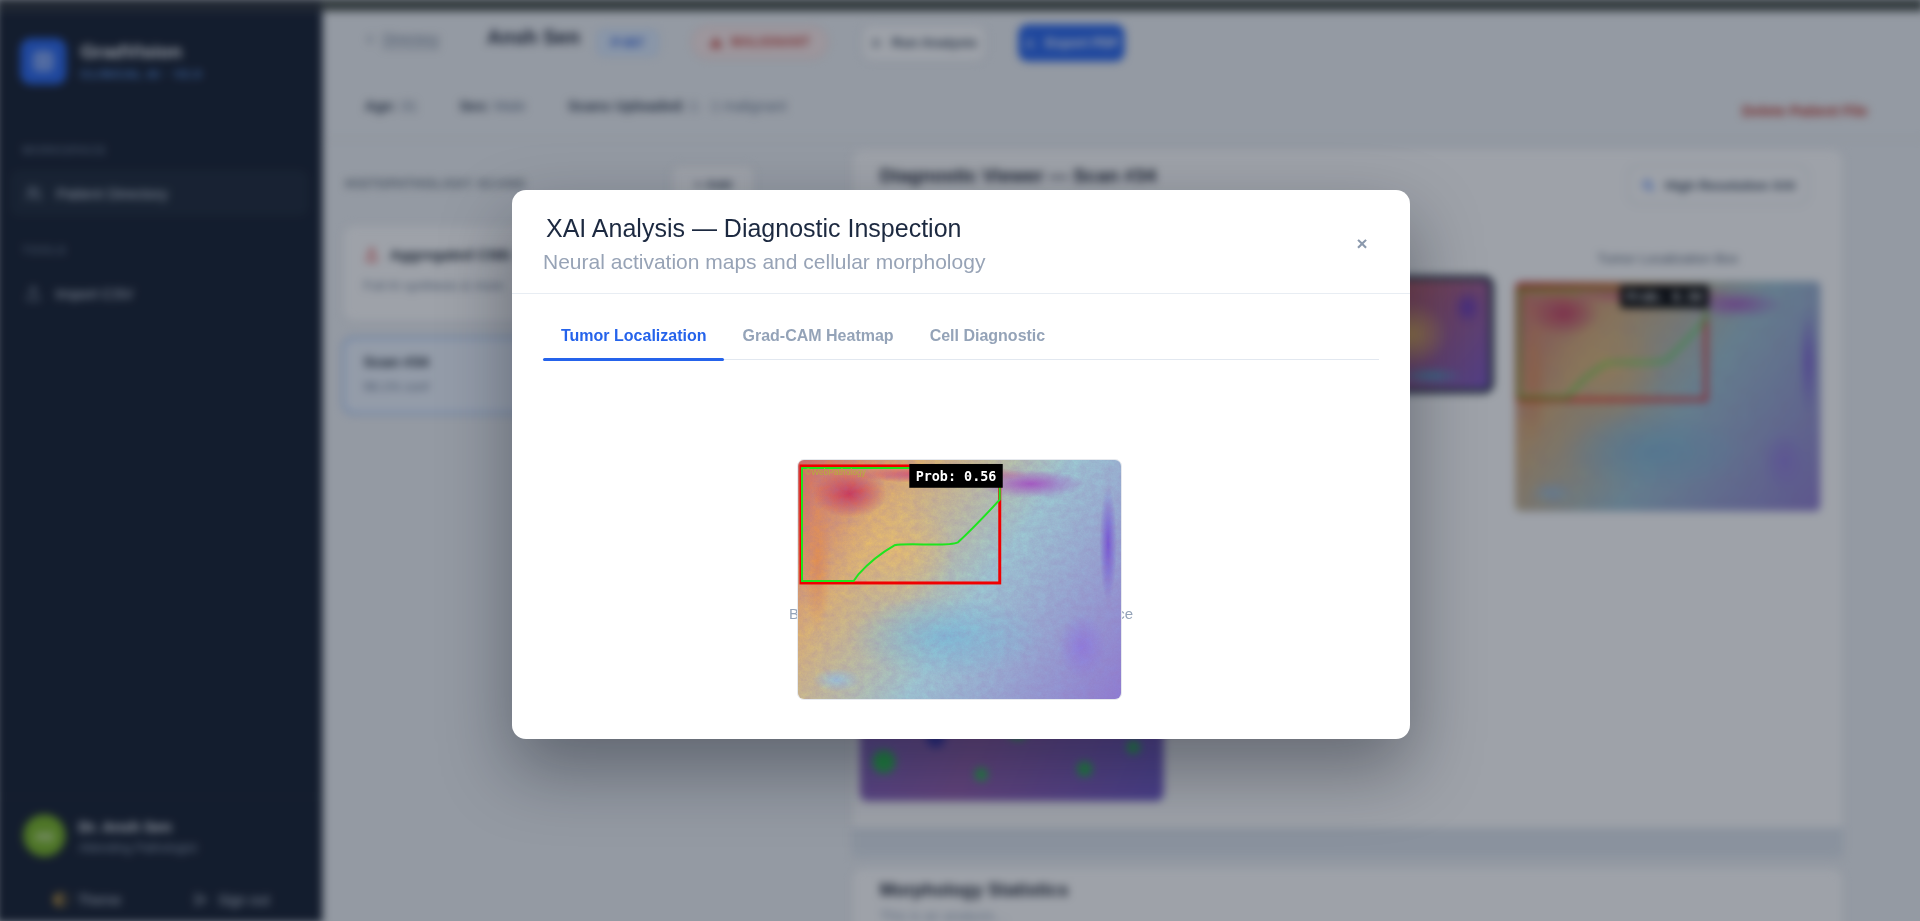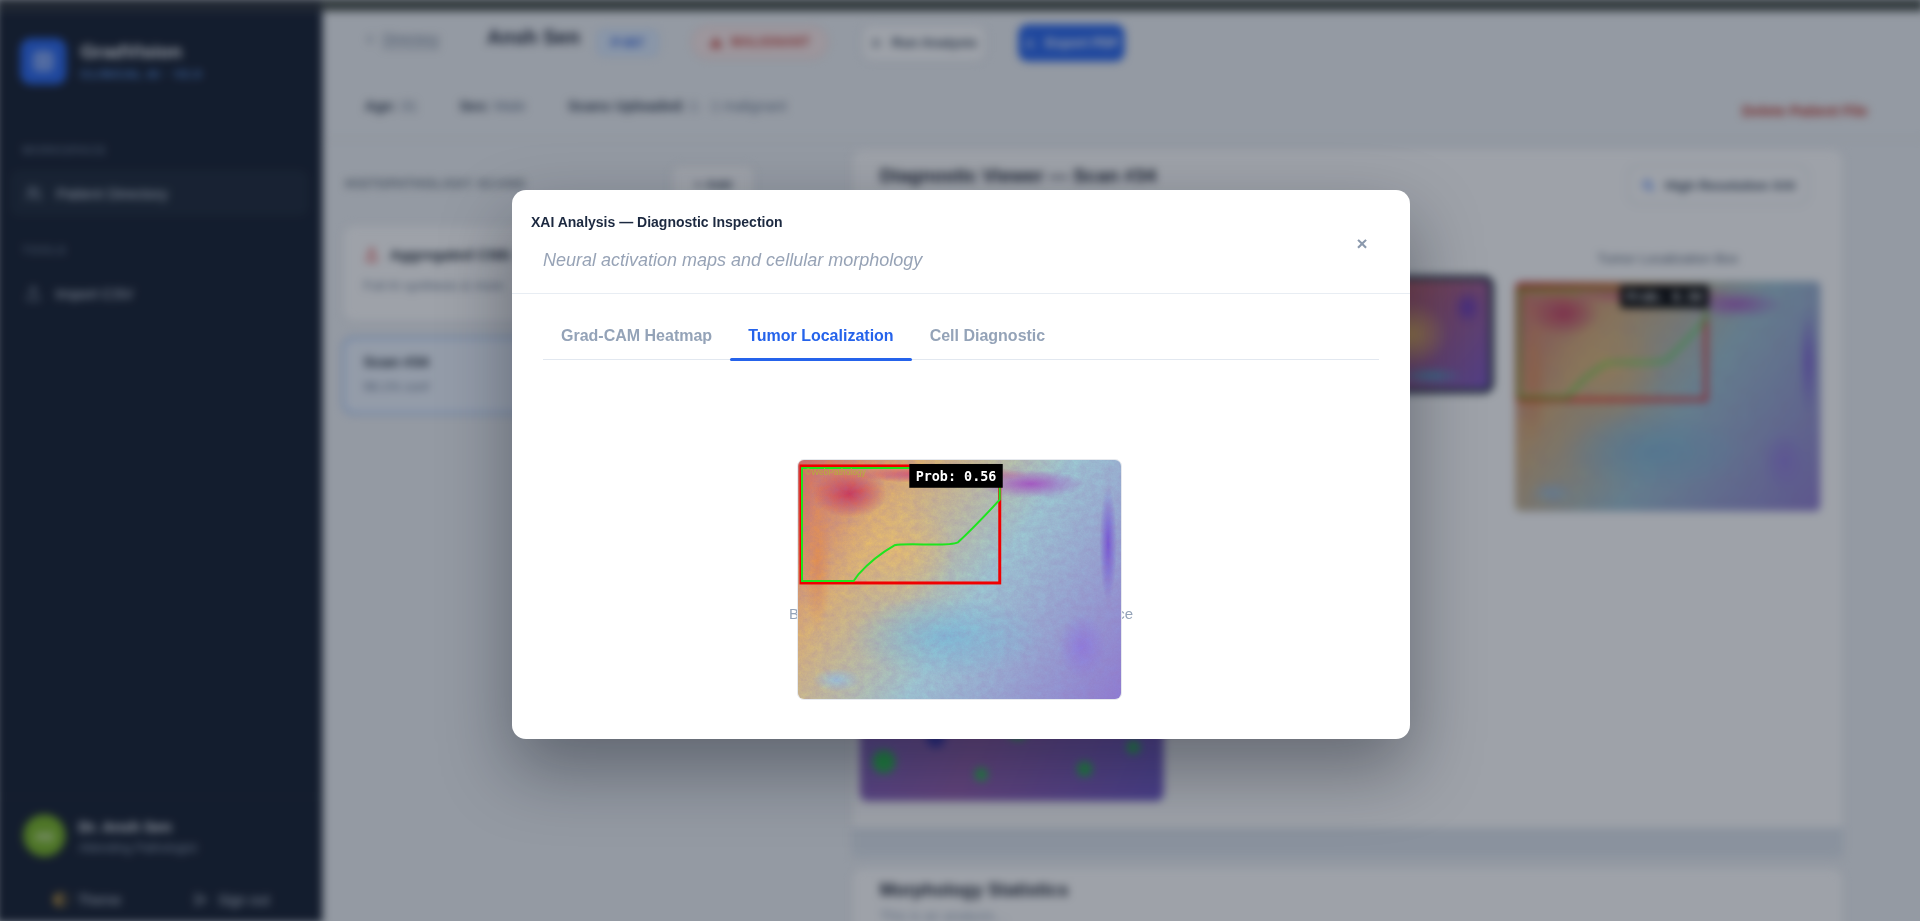--- a/index.html
+++ b/index.html
@@ -104,22 +104,22 @@
       radial-gradient(closest-side at 96% 35%,rgba(108,72,220,.9),rgba(108,72,220,0) 68%),
       radial-gradient(closest-side at 88% 78%,rgba(142,122,232,.85),rgba(142,122,232,0) 62%),
       radial-gradient(closest-side at 46% 74%,rgba(122,202,222,.9),rgba(122,202,222,0) 66%),
       radial-gradient(closest-side at 12% 92%,rgba(152,212,232,.9),rgba(152,212,232,0) 62%),
       linear-gradient(125deg,#e06a52 0%,#e8c06a 26%,#9fd8d8 56%,#8f80d8 100%);}
   .histo svg{position:absolute;inset:0;width:100%;height:100%;}
 
   
   .modal{left:512px;top:190px;width:898px;height:549px;background:#ffffff;border-radius:14px;
          box-shadow:0 30px 70px rgba(10,16,30,.38);z-index:50;}
-  .m-title{left:19px;top:24px;font-size:14px;font-weight:bold;color:#1c2940;}
-  .m-sub{left:31px;top:60px;font-size:18px;color:#97a3b6;font-style:italic;}
+  .m-title{left:34px;top:24px;font-size:25px;font-weight:normal;color:#1c2940;}
+  .m-sub{left:31px;top:60px;font-size:21px;color:#97a3b6;}
   .m-close{left:834px;top:38px;width:32px;height:32px;display:flex;align-items:center;
            justify-content:center;color:#8b99ad;font-size:19px;font-weight:bold;}
   .m-div{left:0;top:103px;width:898px;height:1px;background:#e8edf3;}
   .m-tabs{left:31px;top:128px;width:836px;height:42px;display:flex;
           border-bottom:1px solid #e2e8f0;}
   .m-tab{padding:0 18px;display:flex;align-items:flex-end;padding-bottom:14px;
          font-size:16px;font-weight:bold;color:#94a3b8;position:relative;}
   .m-tab.active{color:#2563eb;}
   .m-tab.active::after{content:"";position:absolute;left:0;right:0;bottom:-2px;height:3px;
                        background:#2563eb;border-radius:2px;}
@@ -285,22 +285,22 @@
 
   <div id="dim"></div>
 
   <div class="abs modal">
     <div class="abs m-title">XAI Analysis — Diagnostic Inspection</div>
     <div class="abs m-sub">Neural activation maps and cellular morphology</div>
     <div class="abs m-close">×</div>
     <div class="abs m-div"></div>
 
     <div class="abs m-tabs">
+      <div class="m-tab active">Tumor Localization</div>
       <div class="m-tab">Grad-CAM Heatmap</div>
-      <div class="m-tab active">Tumor Localization</div>
       <div class="m-tab">Cell Diagnostic</div>
     </div>
 
     <div class="abs m-caption">Bounding box overlay — threshold &gt; 0.6 confidence</div>
 
     <div class="abs histo m-img">
       <div class="fill"></div>
       <svg viewBox="0 0 325 241" preserveAspectRatio="none">
         <rect width="325" height="241" filter="url(#texA)" opacity="0.38"></rect>
         <rect width="325" height="241" filter="url(#texB)" opacity="0.22"></rect>

